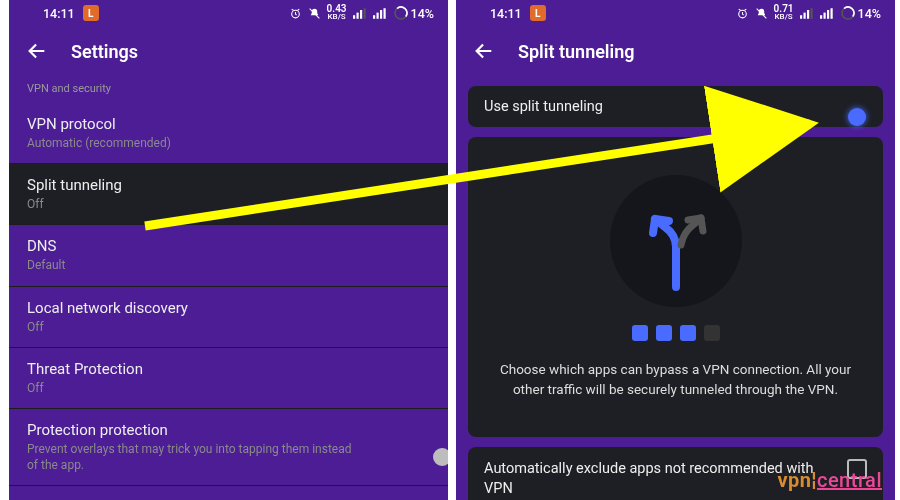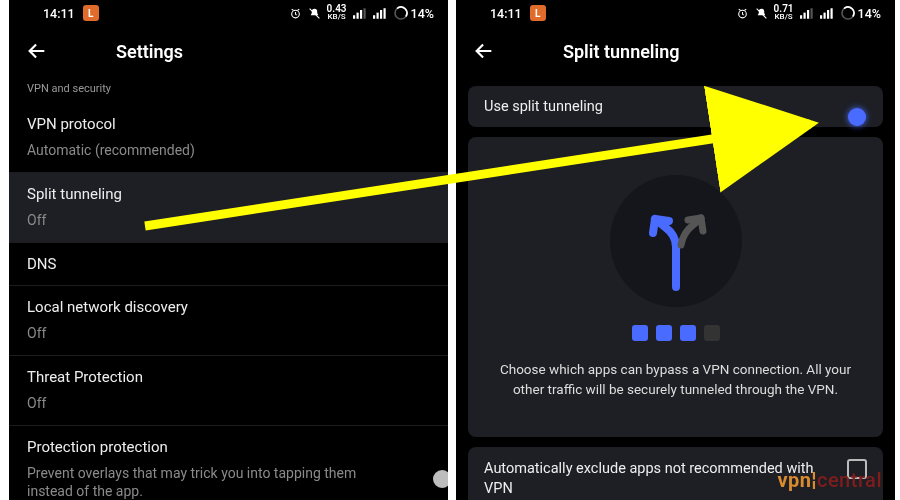--- a/index.html
+++ b/index.html
@@ -1,39 +1,39 @@
 <!DOCTYPE html>
 <html><head>
 <meta charset="utf-8">
 <style>
   * { margin:0; padding:0; box-sizing:border-box; font-family:-apple-system,Roboto,Arial,sans-serif; }
   body { background:#fff; width:900px; height:500px; position:relative; overflow:hidden; }
-  .phone { position:absolute; top:0; width:439px; height:500px; background:#000000; color:#e0e0e0; overflow:hidden; }
+  .phone { position:absolute; top:0; width:439px; height:500px; background:#4c1d95; color:#e0e0e0; overflow:hidden; }
   .phone-left { left:9px; }
   .phone-right { left:456px; }
   
   .status { height:26px; display:flex; align-items:center; padding:0 14px; font-size:12.5px; font-weight:500; color:#fff; }
   .status .time { margin-left:20px; }
   .status .badge { width:16px; height:16px; background:#e06b2a; border-radius:3px; margin-left:8px; display:flex; align-items:center; justify-content:center; font-size:10px; font-weight:700; color:#fff; }
   .status .spacer { flex:1; }
   .status .ico { margin-left:6px; display:inline-flex; align-items:center; }
   .status svg { display:block; }
   .kbs { font-size:8px; line-height:8px; text-align:center; margin-left:6px; }
   .kbs .n { font-size:10px; font-weight:600; }
   
-  .header { height:50px; display:flex; align-items:center; padding:0 16px;gap:45px; }
+  .header { height:50px; display:flex; align-items:center; padding:0 16px; }
   .back { width:24px; height:24px; display:flex; align-items:center; justify-content:center; cursor:pointer; }
   .title { font-size:18px; font-weight:600; margin-left:22px; color:#fff; }
   
   .section-label { font-size:11px; color:#9a9a9a; padding:6px 18px 8px; }
   
   .row { padding:12px 18px; border-top:1px solid #1d1d1d; position:relative; cursor:pointer; }
   .row:first-of-type { border-top:none; }
   .row .l1 { font-size:15px; color:#eee; }
-  .row .l2 { font-size:14px; color:#8a8a8a; margin-top:8px; line-height:1.35; padding-right:68px; }
+  .row .l2 { font-size:12px; color:#8a8a8a; margin-top:2px; line-height:1.35; padding-right:68px; }
   .row.hi { background:#1d1f24; }
   .row .switch { position:absolute; right:16px; top:50%; transform:translateY(-50%); }
   
   .sw { width:38px; height:20px; border-radius:11px; position:relative; }
   .sw-off { background:#3a3a3a; }
   .sw-off .knob { position:absolute; left:1px; top:1px; width:18px; height:18px; border-radius:50%; background:#bdbdbd; }
   .sw-on { background:#3451d1; }
   .sw-on .knob { position:absolute; right:1px; top:1px; width:18px; height:18px; border-radius:50%; background:#4a6bff; box-shadow:0 0 6px #4a6bff; }
   
   .card { margin:10px 12px; background:#1d1f24; border-radius:8px; padding:16px; position:relative; }
@@ -44,21 +44,21 @@
   .dots { display:flex; gap:8px; margin-bottom:18px; }
   .dot { width:16px; height:16px; border-radius:3px; background:#4a6bff; }
   .dot.dim { background:#333; }
   .illus-text { font-size:13.5px; color:#ddd; line-height:1.5; padding:0 6px; }
   .checkbox { width:20px; height:20px; border:2px solid #bbb; border-radius:3px; flex-shrink:0; margin-left:10px; }
   
   .arrow-svg { position:absolute; left:0; top:0; pointer-events:none; }
   
   .wm { position:absolute; right:18px; bottom:8px; font-size:20px; font-weight:500; letter-spacing:.5px; color:rgba(255,255,255,.35); }
   .wm .o { color:#d98b2e; font-weight:700;margin-top:20px; }
-  .wm .g { color:#7f1d1d; }
+  .wm .g { color:#ec4899;text-decoration:underline; }
 </style>
 </head>
 <body>
 
 <div class="phone phone-left">
   <div class="status">
     <span class="time">14:11</span>
     <span class="badge">L</span>
     <span class="spacer"></span>
     <span class="ico">
@@ -118,20 +118,21 @@
     <div class="row">
       <div class="l1">VPN protocol</div>
       <div class="l2">Automatic (recommended)</div>
     </div>
     <div class="row hi">
       <div class="l1">Split tunneling</div>
       <div class="l2">Off</div>
     </div>
     <div class="row">
       <div class="l1">DNS</div>
+      <div class="l2">Default</div>
     </div>
     <div class="row">
       <div class="l1">Local network discovery</div>
       <div class="l2">Off</div>
     </div>
     <div class="row">
       <div class="l1">Threat Protection</div>
       <div class="l2">Off</div>
     </div>
     <div class="row">

